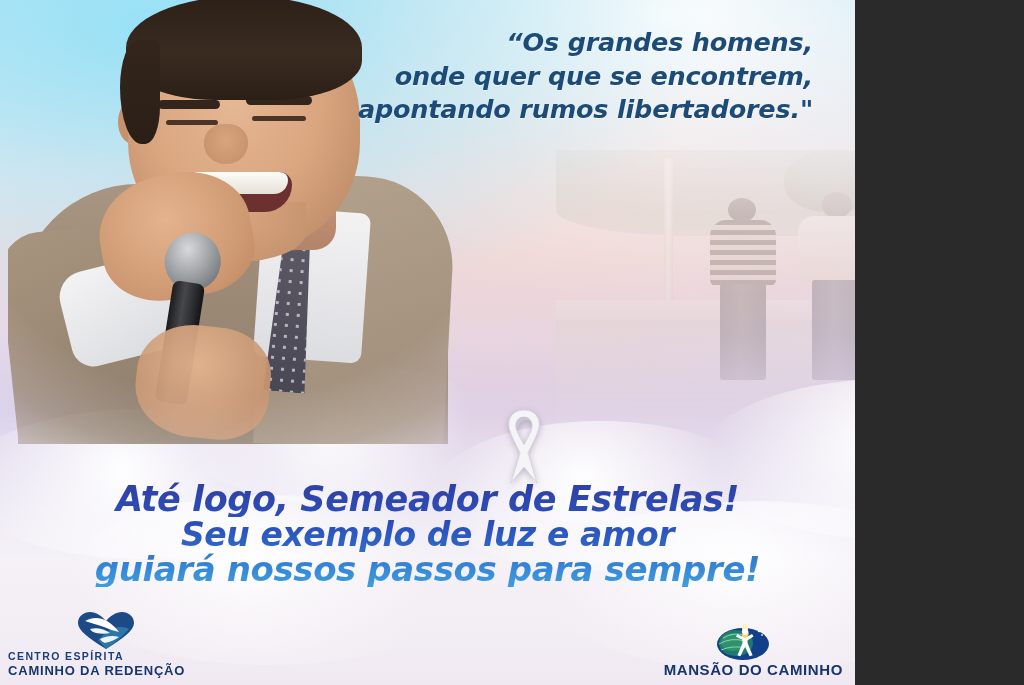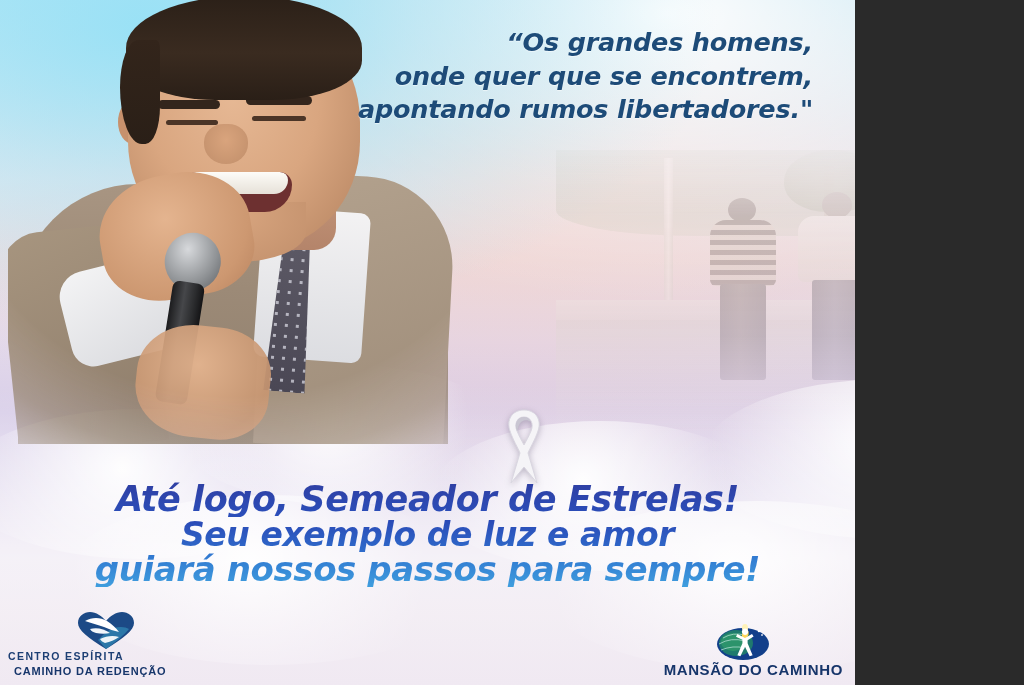--- a/index.html
+++ b/index.html
@@ -175,21 +175,21 @@
   .hl2{font-size:33px;background-image:linear-gradient(180deg,#2a46b4 0%,#2f6ccb 100%);}
   .hl3{font-size:34px;background-image:linear-gradient(180deg,#2f74cf 0%,#3f9ede 100%);}
 
   
   .logo-left{position:absolute;left:8px;bottom:6px;width:196px;}
   .logo-right{position:absolute;right:12px;bottom:6px;width:200px;text-align:right;}
   .logo-mark{height:38px;display:flex;align-items:center;justify-content:center;}
   .logo-text-sm{font-family:"Liberation Sans", sans-serif;font-weight:bold;
     font-size:10.5px;letter-spacing:1.4px;color:#1d3f74;line-height:13px;}
   .logo-text-lg{font-family:"Liberation Sans", sans-serif;font-weight:bold;
-    font-size:11px;letter-spacing:.8px;color:#17366b;line-height:16px;margin-left:6px;}
+    font-size:13px;letter-spacing:.8px;color:#17366b;line-height:16px;}
   .logo-text-mc{font-family:"Liberation Sans", sans-serif;font-weight:bold;
     font-size:15px;letter-spacing:.6px;color:#16356a;line-height:18px;}
 </style>
 </head>
 <body>
 
 <div class="poster">
 
   <div class="bgphoto">
     <div class="bg-hill"></div>

